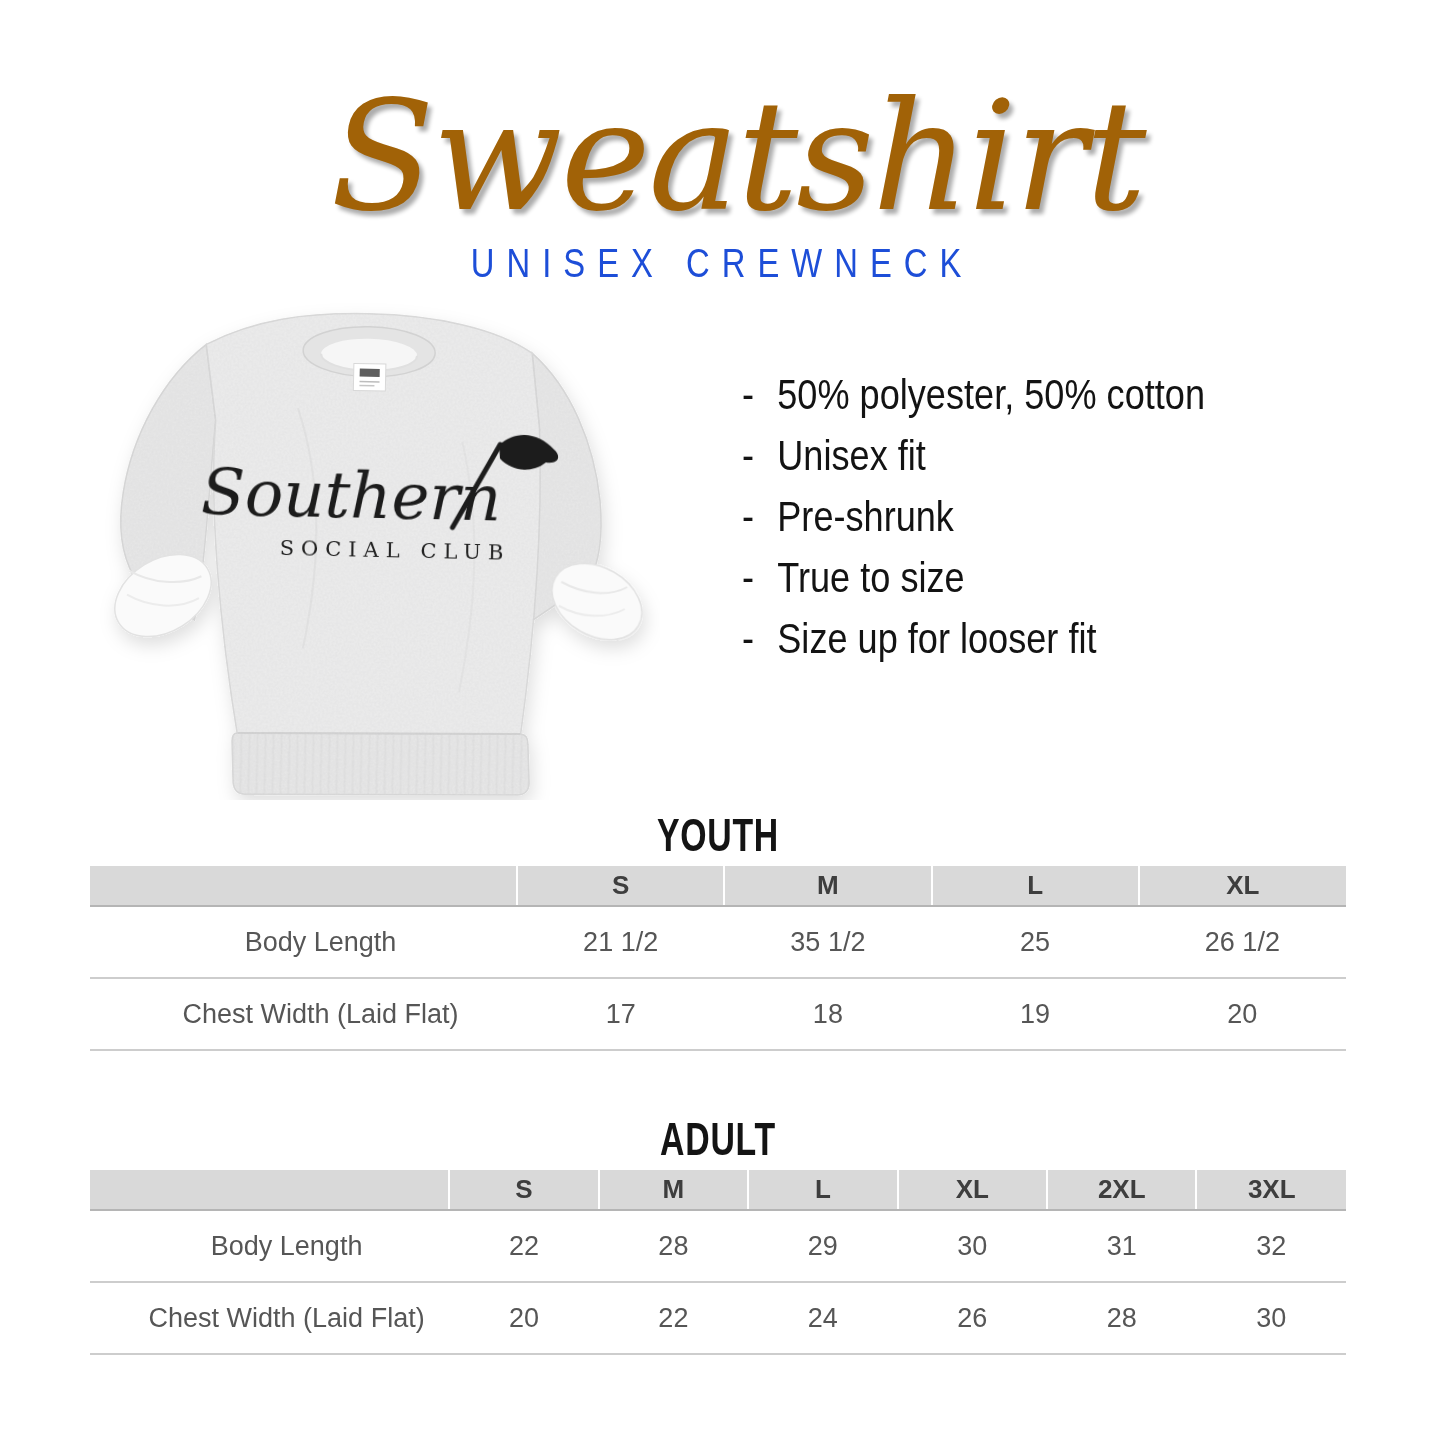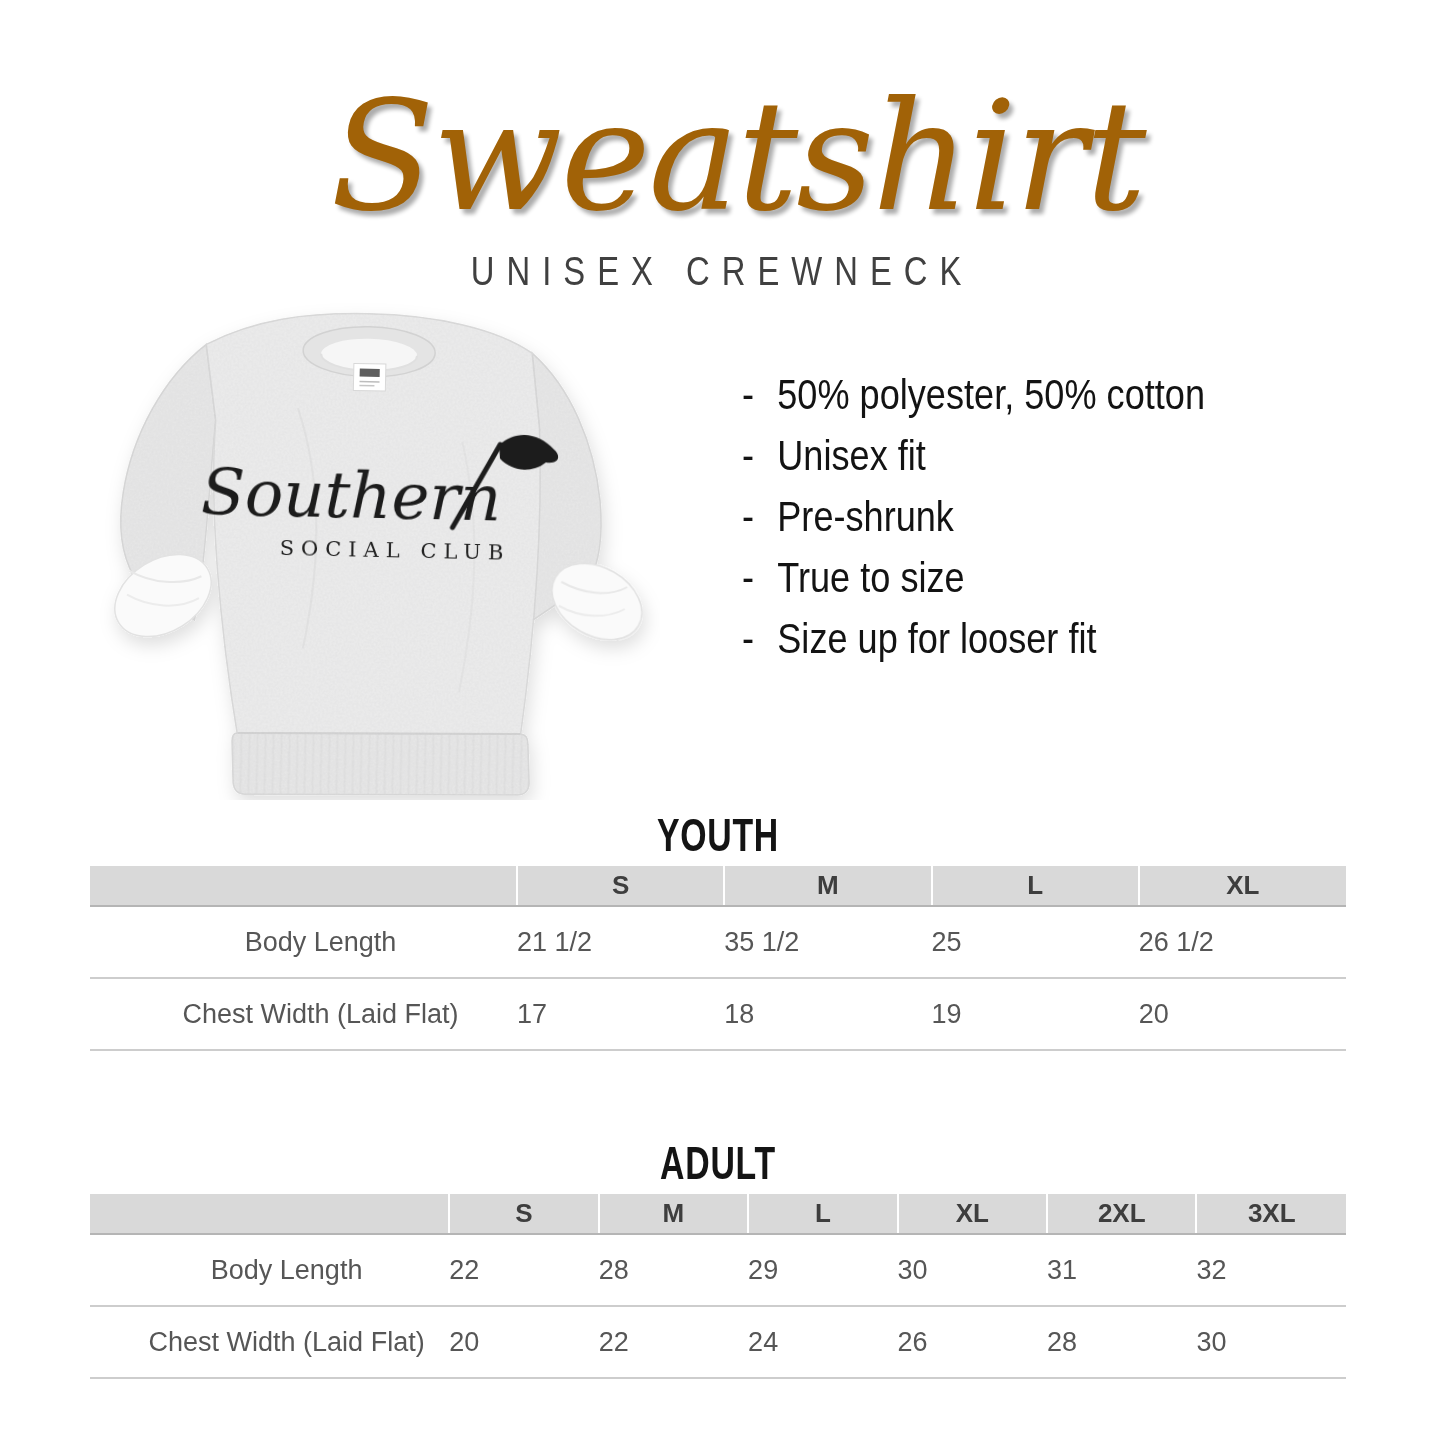--- a/index.html
+++ b/index.html
@@ -14,21 +14,21 @@
     text-align:center;
     font-family:"DejaVu Serif", serif;
     font-style:italic;font-weight:400;
     font-size:152px;line-height:1.1;
     color:#a16207;
     text-shadow:4px 5px 4px rgba(0,0,0,0.33);
     letter-spacing:-2px;
   }
   .subtitle{
     position:absolute;top:240px;left:0;width:100%;
-    text-align:center;color:#404040;margin-top:8px;
+    text-align:center;color:#1d4ed8;
   }
   .subtitle span{
     display:inline-block;
     font-size:41px;font-weight:400;letter-spacing:15px;
     transform:scaleX(0.80);transform-origin:50% 50%;
     white-space:nowrap;
   }
   
   .product{
     position:absolute;left:100px;top:300px;width:560px;height:500px;margin:0;
@@ -39,39 +39,39 @@
     position:absolute;left:742px;top:364px;margin:0;padding:0;list-style:none;
     font-size:43px;line-height:61px;color:#131313;
     transform:scaleX(0.84);transform-origin:0 0;
     white-space:nowrap;
   }
   .features li{display:flex;}
   .features .dash{width:42px;flex:none;}
   
   .chart{position:absolute;left:90px;width:1256px;}
   .chart-youth{top:810px;}
-  .chart-adult{top:1138px;}
+  .chart-adult{top:1114px;}
   .chart h2{
     margin:0;text-align:center;
     font-size:47px;line-height:50px;font-weight:700;letter-spacing:1px;
     color:#141414;
     transform:scaleX(0.72);transform-origin:50% 50%;
   }
   table{
     width:100%;border-collapse:collapse;table-layout:fixed;margin-top:6px;
   }
   thead th{
     background:#d9d9d9;height:39px;padding:0;
     font-size:26px;font-weight:700;color:#3e3e3e;text-align:center;
     border-left:2px solid #ffffff;border-bottom:2px solid #b5b5b5;
   }
   thead th:first-child{border-left:none;}
   tbody td{
     height:70px;padding:0;
-    font-size:27px;font-weight:400;color:#565656;
+    font-size:27px;font-weight:400;color:#565656;text-align:center;
     border-bottom:2px solid #cdcdcd;background:#ffffff;
     white-space:nowrap;
   }
   tbody td.label{text-align:center;padding-left:34px;}
   table.youth col.c-label{width:34%;}
   table.adult col.c-label{width:28.6%;}
 </style>
 </head>
 <body>
 

